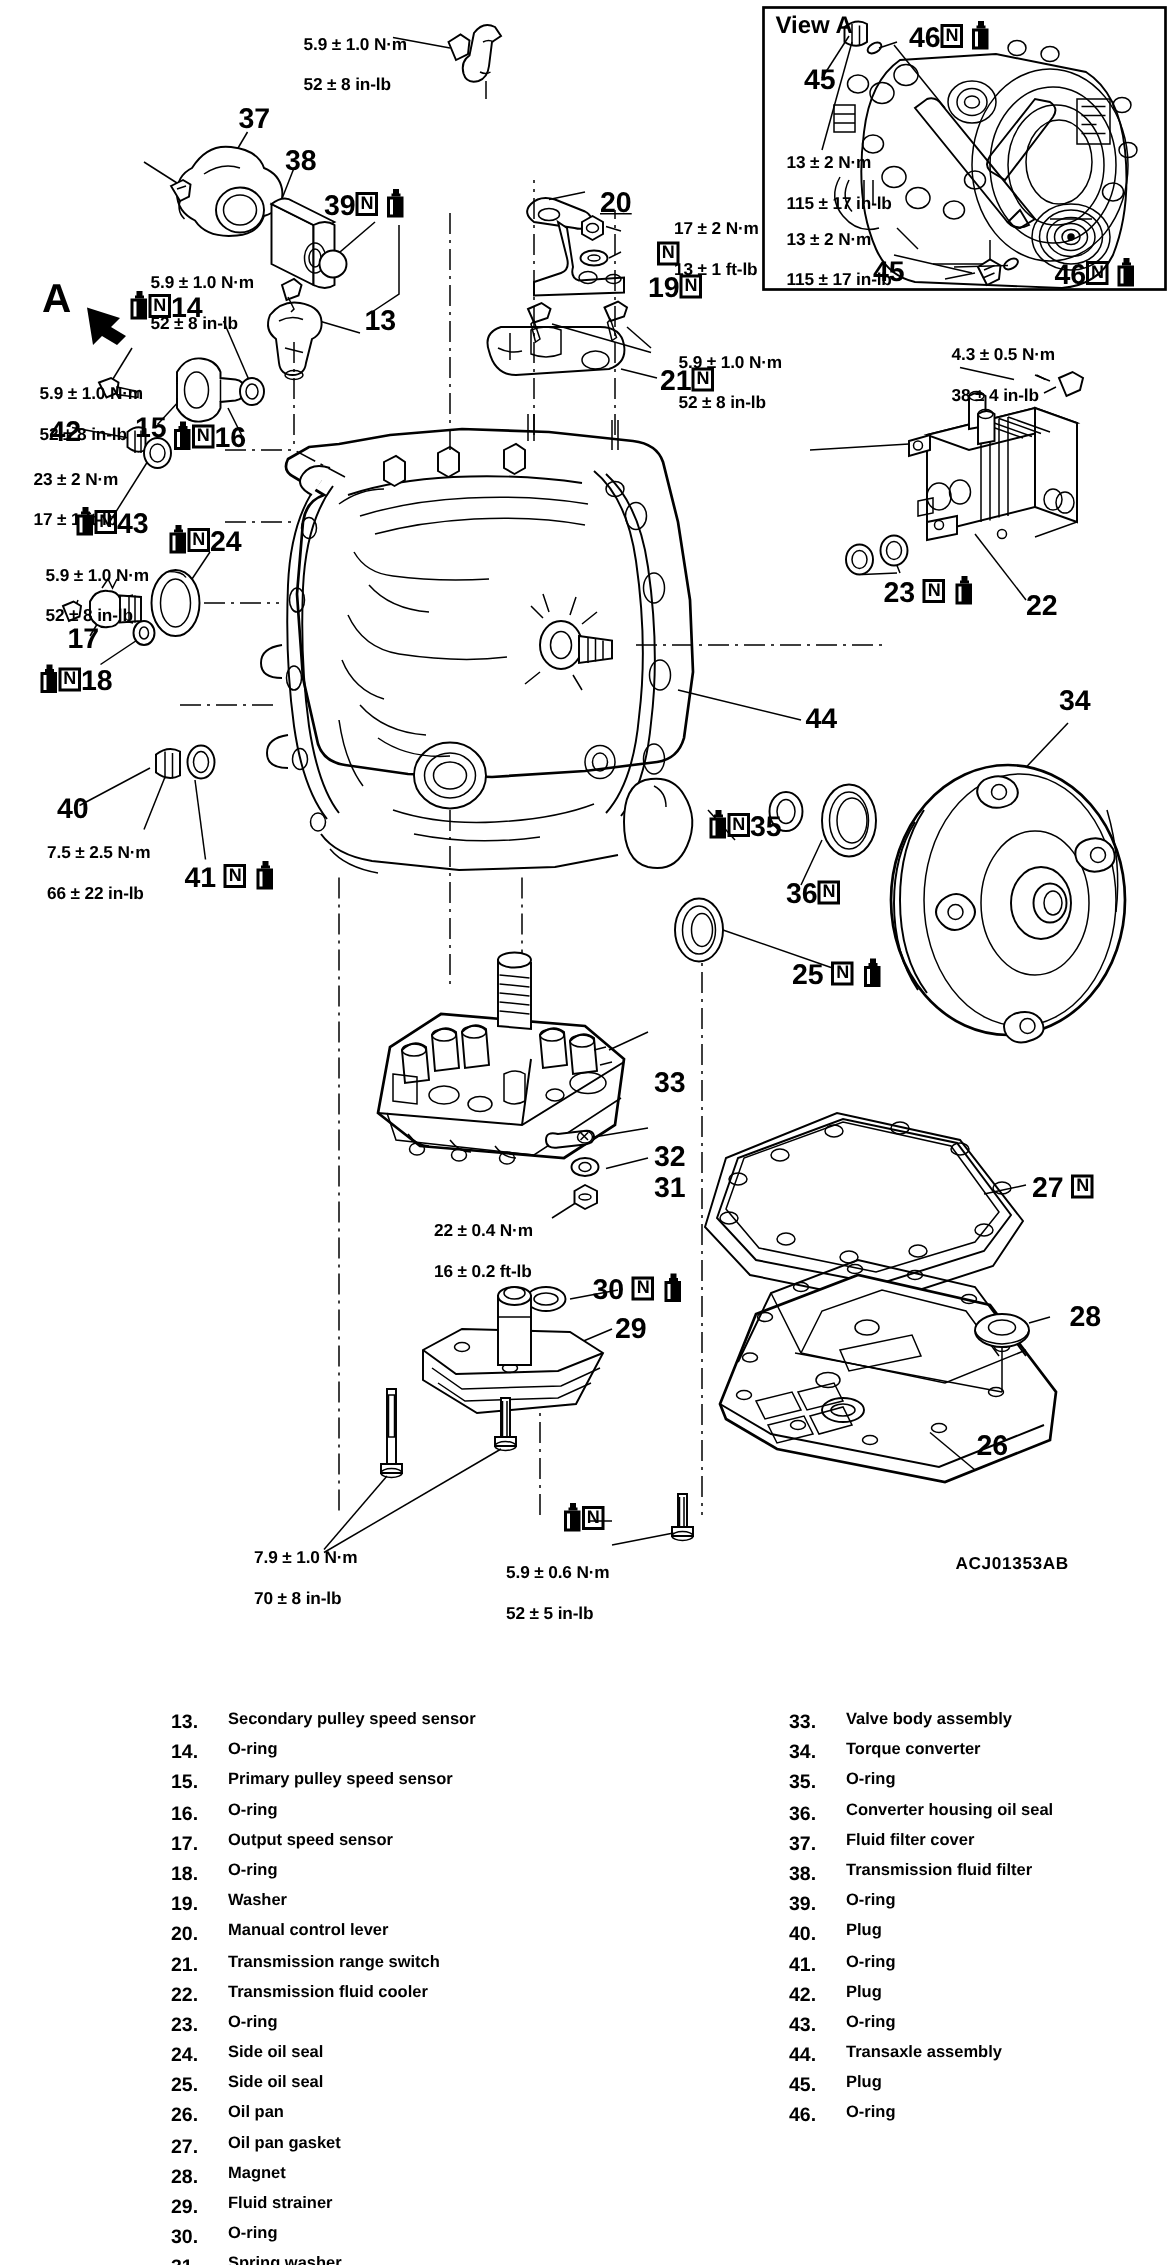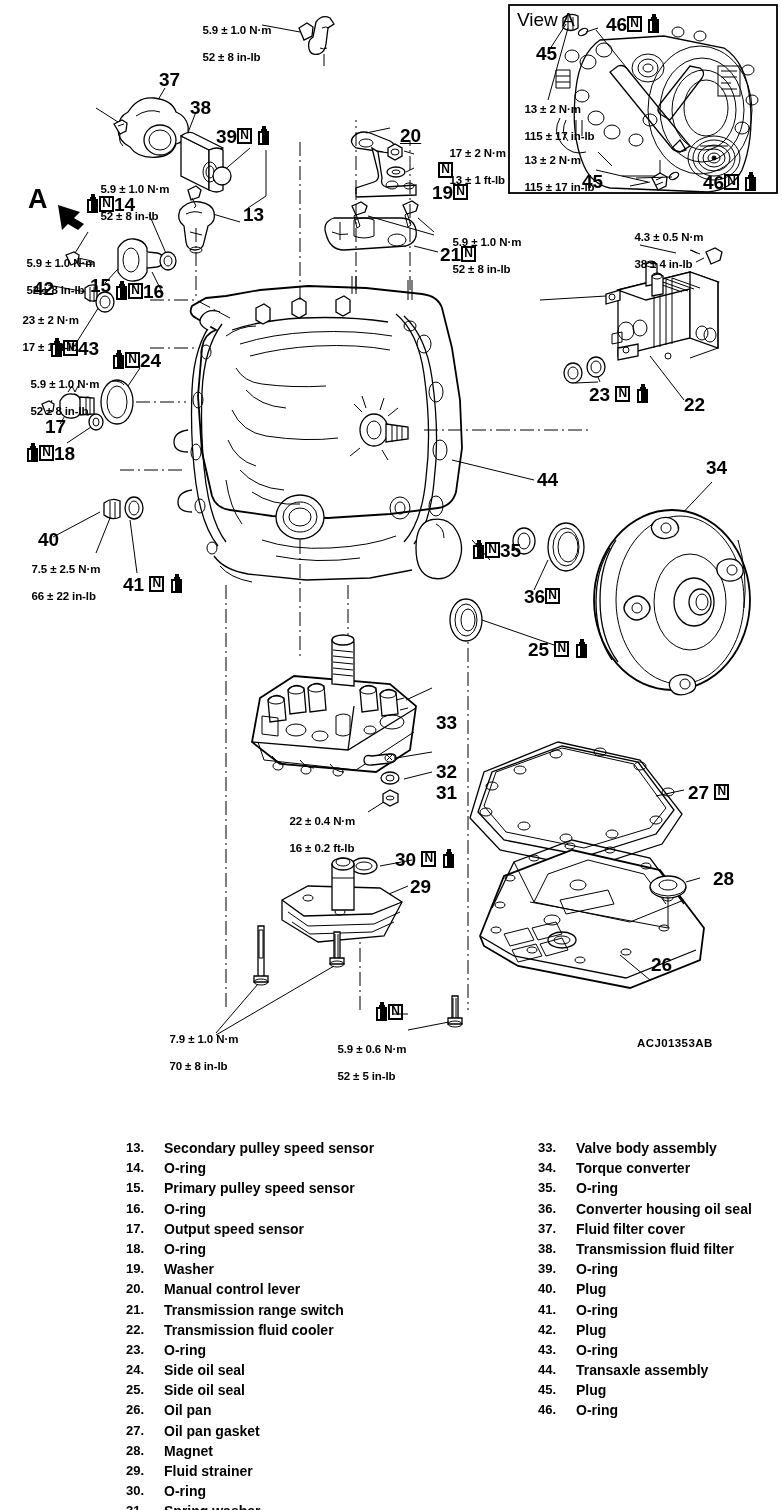--- a/index.html
+++ b/index.html
@@ -12,21 +12,21 @@
   #sheet{position:absolute;left:0;top:0;width:782px;height:1510px;}
   .torque{
     position:absolute;font-size:11.5px;font-weight:bold;line-height:13.5px;
     white-space:pre;letter-spacing:-0.1px;
   }
   .callout{
     position:absolute;font-size:19px;font-weight:bold;line-height:19px;
     white-space:nowrap;letter-spacing:0px;
   }
   .viewlabel{
-    position:absolute;font-size:19px;font-weight:normal;white-space:nowrap;
+    position:absolute;font-size:16px;font-weight:bold;white-space:nowrap;
   }
   .bigA{
     position:absolute;font-size:27px;font-weight:bold;line-height:27px;
   }
   .drawcode{
     position:absolute;font-size:11.5px;font-weight:bold;letter-spacing:0.4px;
   }
 
   
   .nbox{
@@ -49,25 +49,25 @@
   .oilbtl i{position:absolute;display:block;background:#000;}
   .oilbtl i.cap{left:5px;top:0;width:4px;height:4px;}
   .oilbtl i.neck{left:4px;top:3px;width:6px;height:2px;}
   .oilbtl i.body{left:1px;top:5px;width:11px;height:14px;}
   .oilbtl i.hl{left:3px;top:7px;width:2px;height:10px;background:#fff;}
 
   .symgrp{position:absolute;white-space:nowrap;font-size:19px;font-weight:bold;line-height:19px;}
   .symgrp .lbl{display:inline-block;vertical-align:-1px;}
 
   
-  #legend{position:absolute;left:12px;top:1140px;width:650px;height:370px;}
+  #legend{position:absolute;left:0;top:1140px;width:650px;height:370px;}
   .legcol{position:absolute;top:0;}
   .legrow{display:flex;align-items:flex-start;height:20.2px;}
   .legnum{width:38px;flex:0 0 38px;font-size:13px;font-weight:bold;}
-  .legtxt{font-size:14px;font-weight:bold;white-space:nowrap;}
+  .legtxt{font-size:11px;font-weight:bold;white-space:nowrap;}
 
   svg{display:block;}
   .ln{stroke:#000;fill:none;}
   .thin{stroke-width:1;}
   .med{stroke-width:1.3;}
   .thick{stroke-width:1.8;}
   .fillw{fill:#ffffff;}
   .dashdot{stroke-dasharray:14 4 2 4;}
 </style>
 </head>

